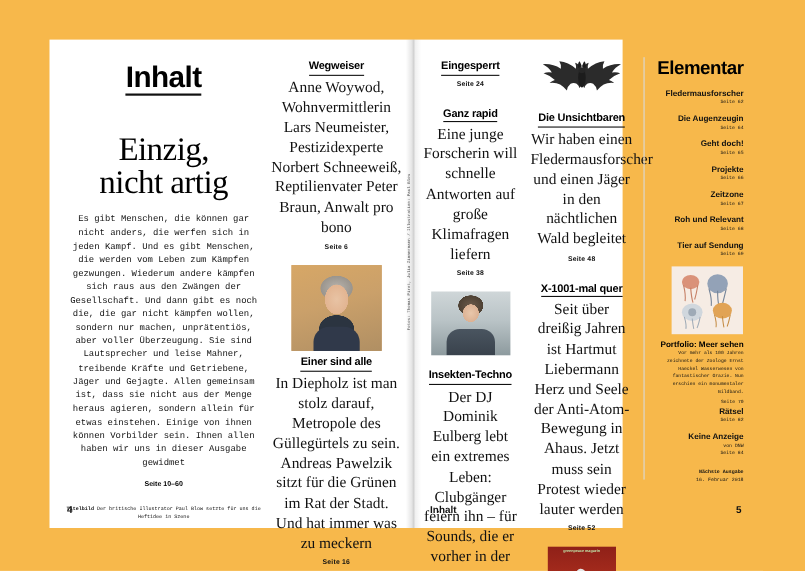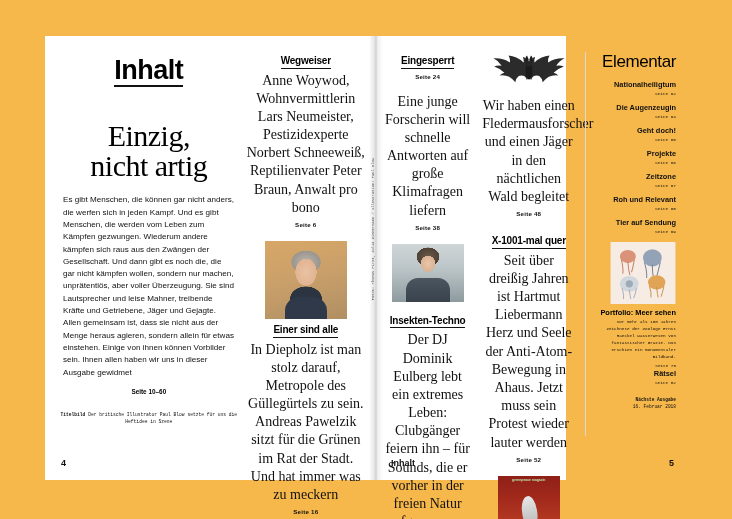--- a/index.html
+++ b/index.html
@@ -69,22 +69,22 @@
   .block{margin-bottom:13px;}
 
   
   .col-main{width:193px;padding-right:8px;box-sizing:border-box;}
   .hero-title{
     font-family:"Liberation Serif",serif;
     font-size:30px;line-height:1.0;text-align:center;
     margin:34px 0 0 0;font-weight:400;letter-spacing:-0.5px;
   }
   .hero-body{
-    font-size:8.1px;line-height:1.52;
-    margin:13px 4px 0 4px;color:#111;
+    font-size:8.1px;line-height:1.52;text-align:center;
+    margin:13px 4px 0 4px;color:#111;font-family:Liberation Mono, monospace;
   }
   .hero-pageref{
     font-size:6.4px;font-weight:700;text-align:center;margin-top:9px;
   }
   .credit-line{
     font-family:"Liberation Mono",monospace;
     font-size:4.6px;line-height:1.55;text-align:center;
     margin-top:16px;color:#111;
   }
   .credit-line b{font-weight:700;}
@@ -171,21 +171,21 @@
   }
   .cover-cap{
     font-family:"Liberation Mono",monospace;
     font-size:4.3px;line-height:1.6;text-align:center;color:#111;
     margin-top:2px;
   }
   .cover-cap b{font-weight:700;}
 
   
   .elementar-title{
-    font-size:17px;font-weight:400;text-align:right;
+    font-size:17px;font-weight:700;text-align:right;
     letter-spacing:-0.4px;margin:2px 0 9px 0;
   }
   .el-item{text-align:right;margin-bottom:7px;}
   .el-label{font-size:7.4px;font-weight:700;line-height:1.2;color:#111;}
   .el-sub{
     font-family:"Liberation Mono",monospace;
     font-size:4.4px;color:#111;margin-top:1px;line-height:1.4;
   }
   .jelly{width:66px;height:62px;display:block;margin:7px 0 4px auto;}
   .portfolio-head{font-size:7.4px;font-weight:700;text-align:right;margin-top:2px;}
@@ -275,20 +275,23 @@
 
           <div class="block">
             <div class="section-head-wrap">
               <div class="section-head">Eingesperrt</div>
             </div>
             <div class="pageref">Seite 24</div>
           </div>
 
 
           <div class="block">
+            <div class="section-head-wrap">
+              <div class="section-head">Ganz rapid</div>
+            </div>
             <div class="blurb">Eine junge Forscherin will schnelle Antworten auf große Klimafragen liefern</div>
             <div class="pageref">Seite 38</div>
           </div>
 
           <div class="djphoto"></div>
 
           <div class="block">
             <div class="section-head-wrap">
               <div class="section-head">Insekten-Techno</div>
             </div>
@@ -303,20 +306,23 @@
           <svg class="bat" viewBox="0 0 120 56">
             <path d="M60 14 q-4 -7 -9 -8 q2 5 1 8 q-10 -9 -22 -10 q3 5 2 10 q-11 -7 -24 -6 q8 4 12 11 q-6 -1 -11 1 q9 3 15 9 q-4 1 -7 4 q8 -1 14 2 q5 3 9 8 q1 -6 5 -9 q4 -2 8 0 q3 2 4 6 q2 -5 3 -9z" fill="#2b2b2b"></path>
             <path d="M60 14 q4 -7 9 -8 q-2 5 -1 8 q10 -9 22 -10 q-3 5 -2 10 q11 -7 24 -6 q-8 4 -12 11 q6 -1 11 1 q-9 3 -15 9 q4 1 7 4 q-8 -1 -14 2 q-5 3 -9 8 q-1 -6 -5 -9 q-4 -2 -8 0 q-3 2 -4 6 q-2 -5 -3 -9z" fill="#2b2b2b"></path>
             <ellipse cx="60" cy="26" rx="5" ry="13" fill="#1c1c1c"></ellipse>
             <path d="M55 13 q-1 -7 2 -9 q2 4 3 7z" fill="#1c1c1c"></path>
             <path d="M65 13 q1 -7 -2 -9 q-2 4 -3 7z" fill="#1c1c1c"></path>
             <ellipse cx="60" cy="16" rx="4.5" ry="4" fill="#262626"></ellipse>
           </svg>
 
           <div class="block">
+            <div class="section-head-wrap">
+              <div class="section-head">Die Unsichtbaren</div>
+            </div>
             <div class="blurb">Wir haben einen Fledermausforscher und einen Jäger in den nächtlichen Wald begleitet</div>
             <div class="pageref">Seite 48</div>
           </div>
 
           <div class="block">
             <div class="section-head-wrap">
               <div class="section-head">X-1001-mal quer</div>
             </div>
             <div class="blurb">Seit über dreißig Jahren ist Hartmut Liebermann Herz und Seele der Anti-Atom-Bewegung in Ahaus. Jetzt muss sein Protest wieder lauter werden</div>
             <div class="pageref">Seite 52</div>
@@ -336,21 +342,21 @@
           </div>
 
         </div>
 
         <div class="divider-v"></div>
 
         <div class="col-5">
           <div class="elementar-title">Elementar</div>
 
           <div class="el-item">
-            <div class="el-label">Nationalheiligtum</div>
+            <div class="el-label">Fledermausforscher</div>
             <div class="el-sub">Seite 62</div>
           </div>
           <div class="el-item">
             <div class="el-label">Die Augenzeugin</div>
             <div class="el-sub">Seite 64</div>
           </div>
           <div class="el-item">
             <div class="el-label">Geht doch!</div>
             <div class="el-sub">Seite 65</div>
           </div>
@@ -387,20 +393,25 @@
           </svg>
 
           <div class="portfolio-head">Portfolio: Meer sehen</div>
           <div class="portfolio-body">Vor mehr als 100 Jahren zeichnete der Zoologe Ernst Haeckel Wasserwesen von fantastischer Grazie. Nun erschien ein monumentaler Bildband.</div>
           <div class="portfolio-body">Seite 70</div>
 
           <div class="el-item">
             <div class="el-label">Rätsel</div>
             <div class="el-sub">Seite 82</div>
           </div>
+          <div class="el-item">
+            <div class="el-label">Keine Anzeige</div>
+            <div class="el-sub">von DNW</div>
+            <div class="el-sub">Seite 84</div>
+          </div>
 
           <div class="next-issue">
             <b>Nächste Ausgabe</b><br>
             <span>16. Februar 2018</span>
           </div>
 
         </div>
 
       </div>
 

